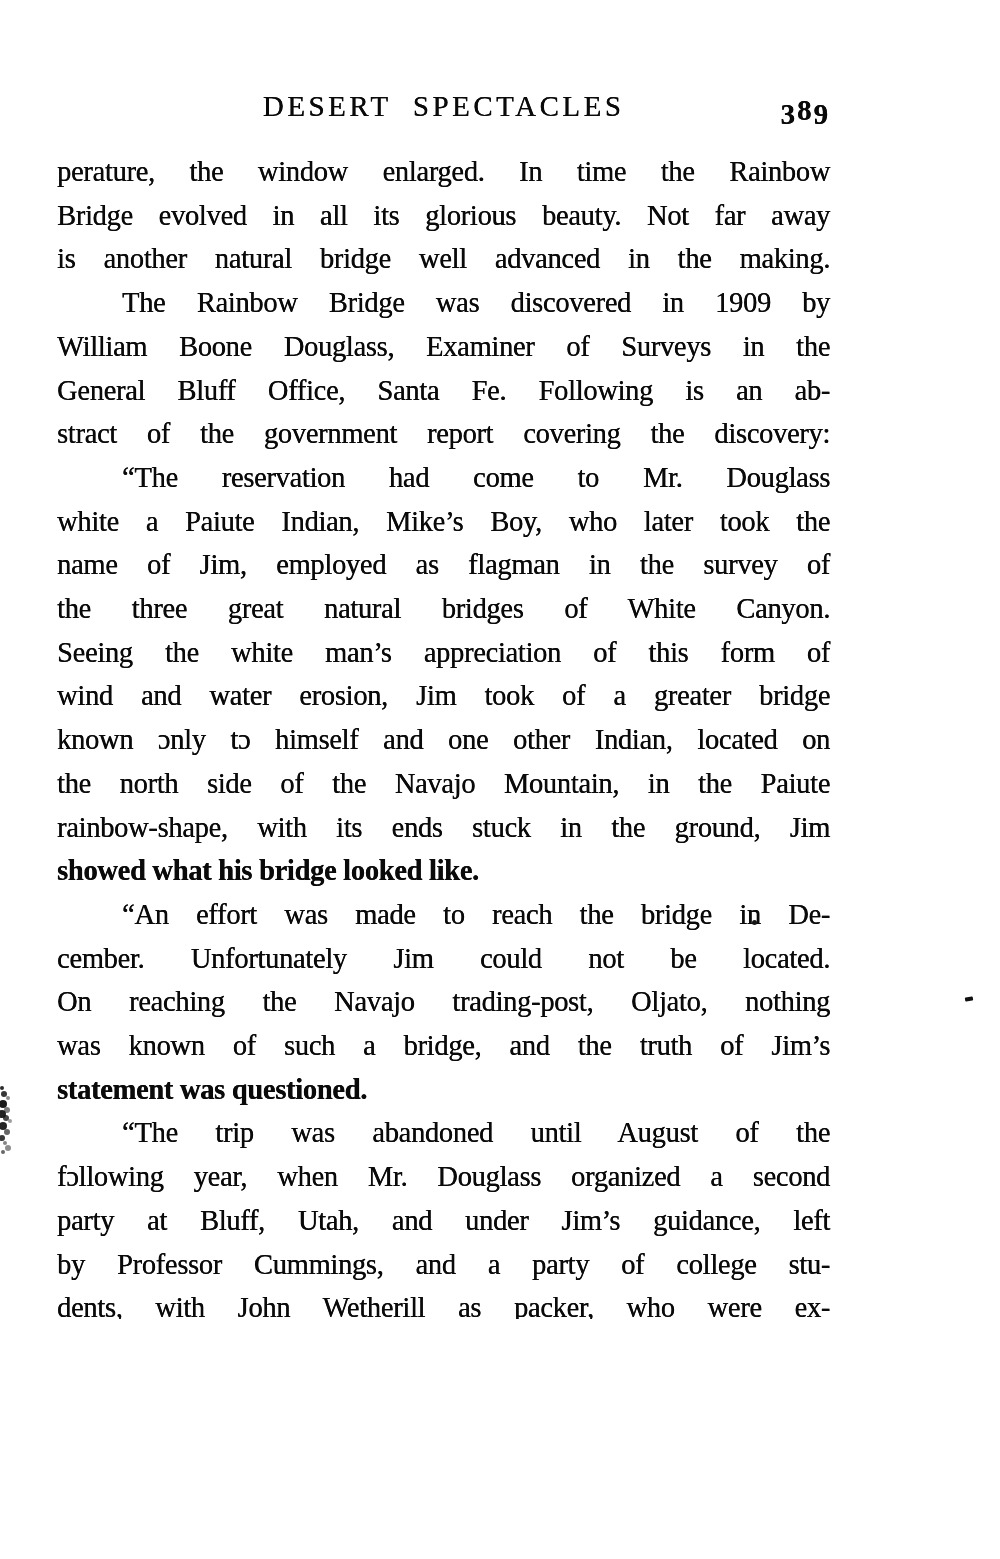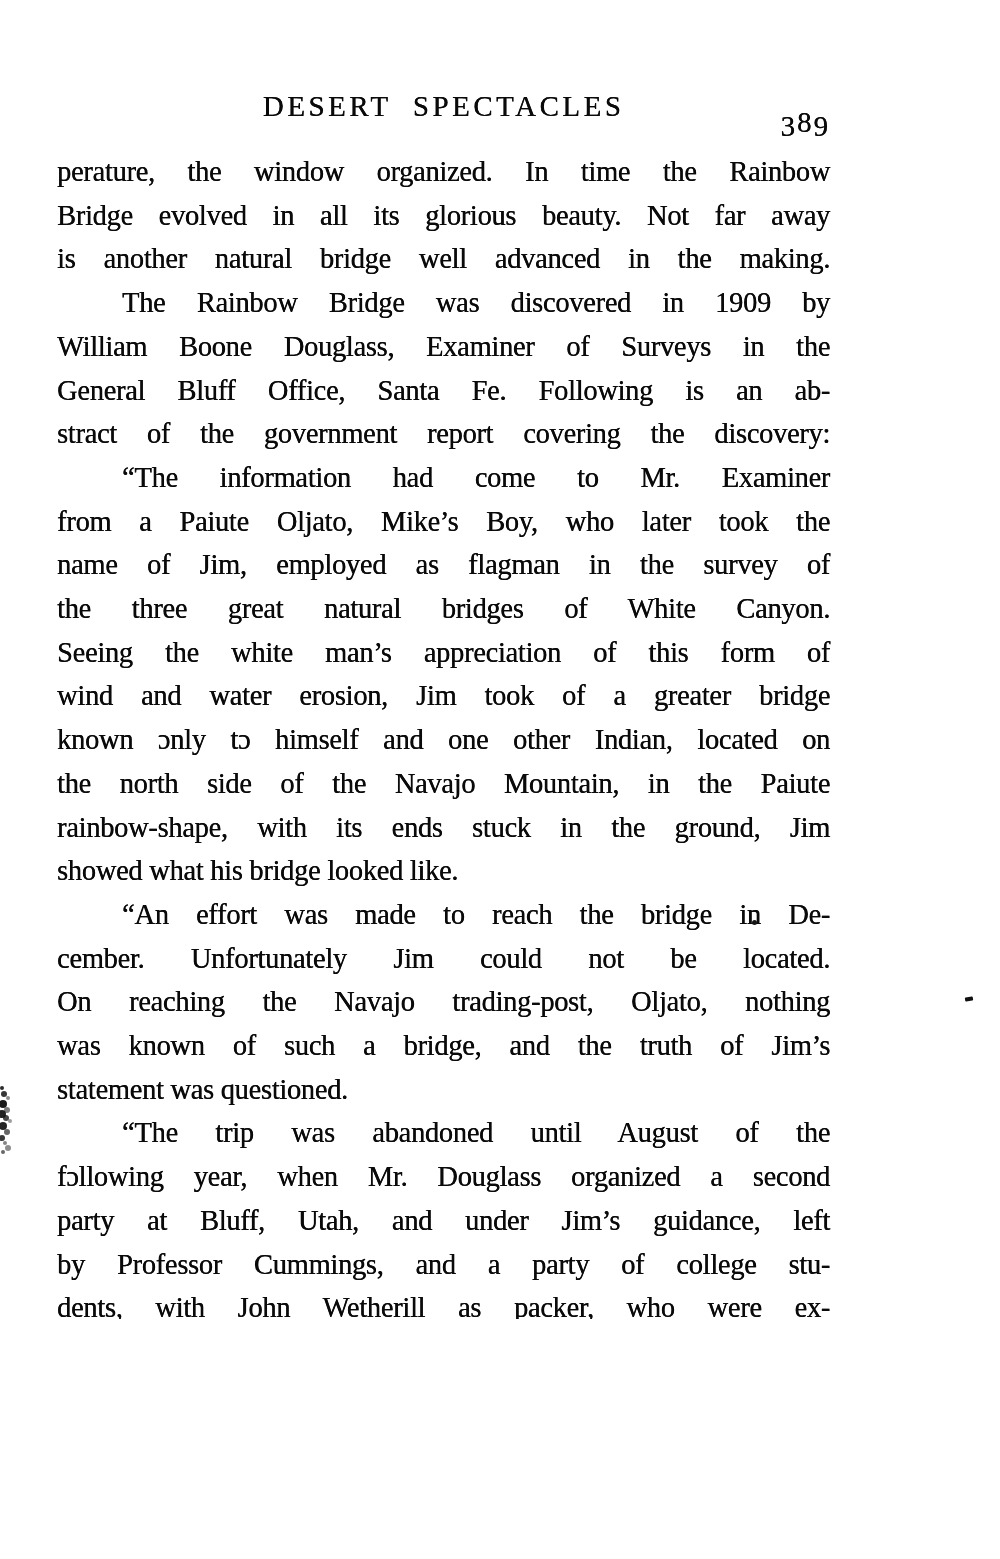--- a/index.html
+++ b/index.html
@@ -23,42 +23,44 @@
     text-align:center;
     font-size:29px;
     letter-spacing:3.5px;
     word-spacing:11px;
     white-space:nowrap;
     text-shadow:0.3px 0 currentColor;
   }
   .page-number{
     position:absolute;
     right:0;
-    top:16px;
+    top:4px;
     font-size:29px;
     letter-spacing:2px;
     text-shadow:0.3px 0 currentColor;
+    font-weight:bold;
   }
   .page-number .dsc{position:relative;top:0.14em;}
   .text-column{
     position:absolute;
     left:57px;
     top:150px;
     width:773px;
     font-size:28.5px;
     line-height:43.7px;
     letter-spacing:-0.3px;
     text-shadow:0.3px 0 currentColor;
   }
   .line{
     text-align:justify;
     text-align-last:justify;
   }
   .line.last{
     text-align-last:left;
+    font-weight:bold;
   }
   .line.indent{
     text-indent:65px;
   }
   
   .ink-blot{
     position:absolute;
     left:0px;
     top:1086px;
     width:4px;height:4px;
@@ -98,29 +100,29 @@
 </head>
 <body>
 
 <div class="page">
   <div class="header">
     <div class="running-title">DESERT SPECTACLES</div>
     <div class="page-number"><span class="dsc">3</span><span>8</span><span class="dsc">9</span></div>
   </div>
 
   <div class="text-column">
-      <div class="line">perature, the window organized.  In time the Rainbow</div>
+      <div class="line">perature, the window enlarged.  In time the Rainbow</div>
       <div class="line">Bridge evolved in all its glorious beauty.  Not far away</div>
       <div class="line">is another natural bridge well advanced in the making.</div>
       <div class="line indent">The Rainbow Bridge was discovered in 1909 by</div>
       <div class="line">William Boone Douglass, Examiner of Surveys in the</div>
       <div class="line">General Bluff Office, Santa Fe.  Following is an ab-</div>
       <div class="line">stract of the government report covering the discovery:</div>
-      <div class="line indent">“The information had come to Mr. Examiner</div>
-      <div class="line">from a Paiute Oljato, Mike’s Boy, who later took the</div>
+      <div class="line indent">“The reservation had come to Mr. Douglass</div>
+      <div class="line">white a Paiute Indian, Mike’s Boy, who later took the</div>
       <div class="line">name of Jim, employed as flagman in the survey of</div>
       <div class="line">the three great natural bridges of White Canyon.</div>
       <div class="line">Seeing the white man’s appreciation of this form of</div>
       <div class="line">wind and water erosion, Jim took of a greater bridge</div>
       <div class="line">known ɔnly tɔ himself and one other Indian, located on</div>
       <div class="line">the north side of the Navajo Mountain, in the Paiute</div>
       <div class="line">rainbow-shape, with its ends stuck in the ground, Jim</div>
       <div class="line last">showed what his bridge looked like.</div>
       <div class="line indent">“An effort was made to reach the bridge in De-</div>
       <div class="line">cember.  Unfortunately Jim could not be located.</div>

